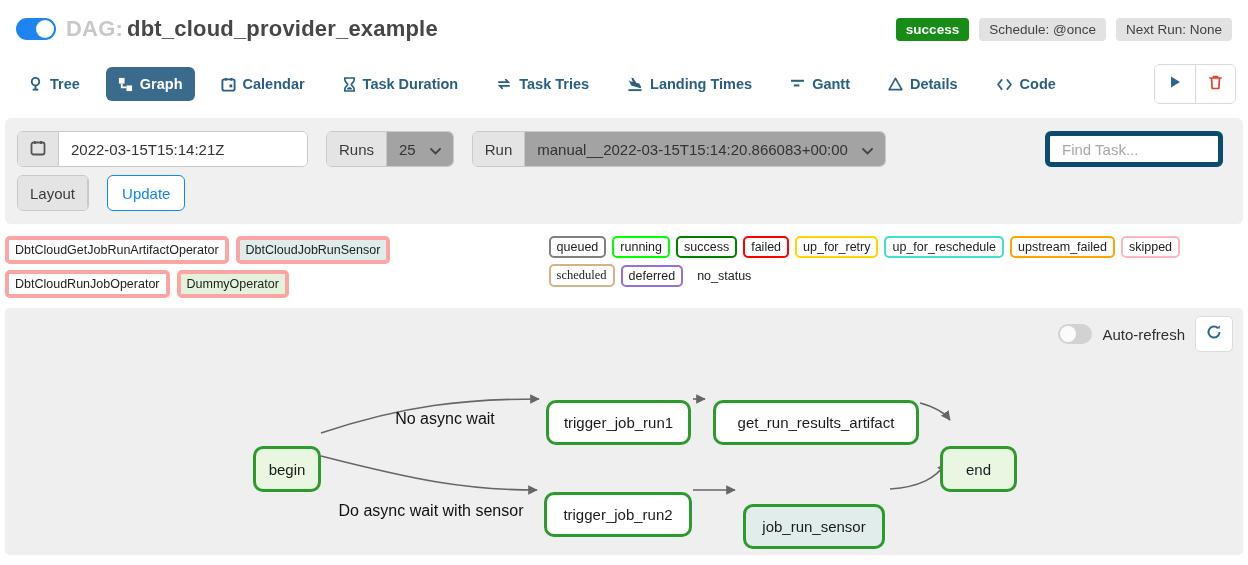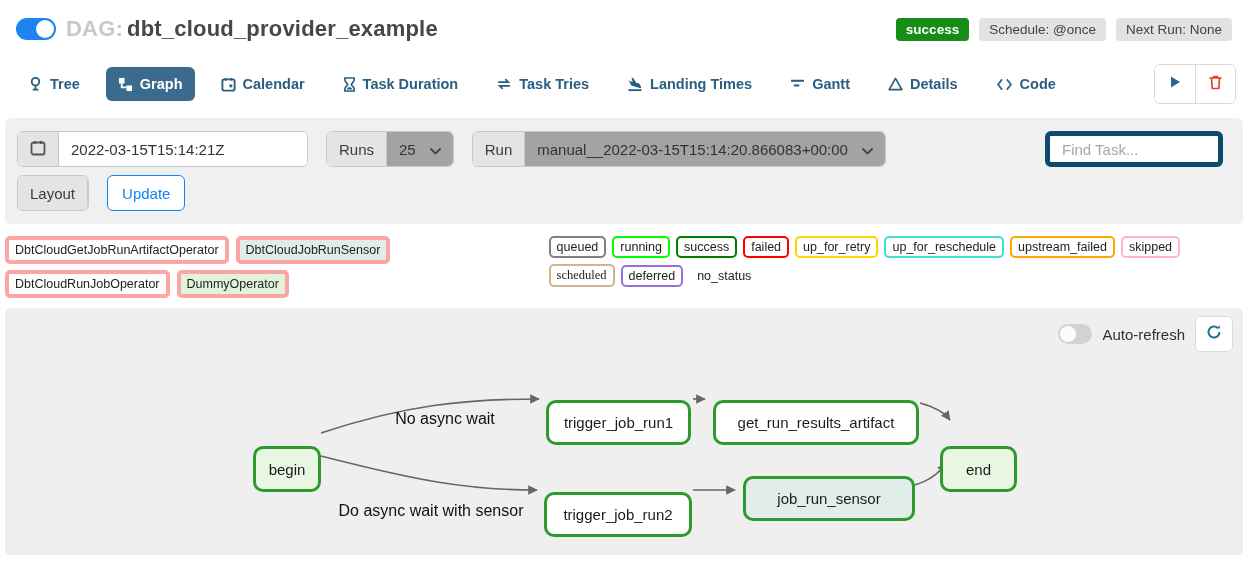--- a/index.html
+++ b/index.html
@@ -275,17 +275,17 @@
             <path d="M13.8 1.2 v3.4 h-3.4 z" fill="#2c6e8f"></path>
           </svg></span>
     </div>
   </div>
 
   <div class="node" style="left: 248px; top: 114px; width: 68px; height: 46px; background-color: rgb(232, 246, 226);">begin</div>
   <div class="node" style="left: 541px; top: 68px; width: 145px; height: 45px; background-color: rgb(255, 255, 255);">trigger_job_run1</div>
   <div class="node" style="left: 708px; top: 68px; width: 206px; height: 45px; background-color: rgb(255, 255, 255);">get_run_results_artifact</div>
   <div class="node" style="left: 935px; top: 114px; width: 77px; height: 46px; background-color: rgb(232, 246, 226);">end</div>
   <div class="node" style="left: 539px; top: 160px; width: 148px; height: 45px; background-color: rgb(255, 255, 255);">trigger_job_run2</div>
-  <div class="node" style="left: 738px; top: 144px; width: 172px; height: 45px; background-color: rgb(224, 237, 234);">job_run_sensor</div>
+  <div class="node" style="left: 738px; top: 172px; width: 142px; height: 45px; background-color: rgb(224, 237, 234);">job_run_sensor</div>
 
   <div class="edge-label" style="left:440px; top:111px;">No async wait</div>
   <div class="edge-label" style="left:426px; top:203px;">Do async wait with sensor</div>
 </div>
 
 </body></html>

